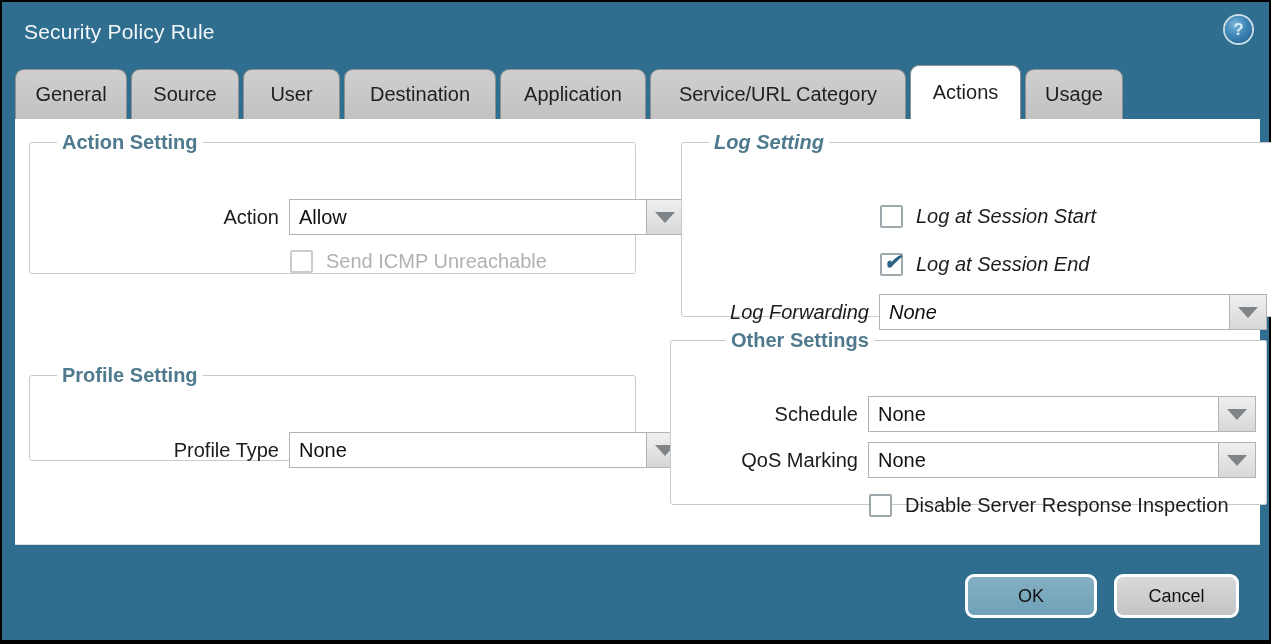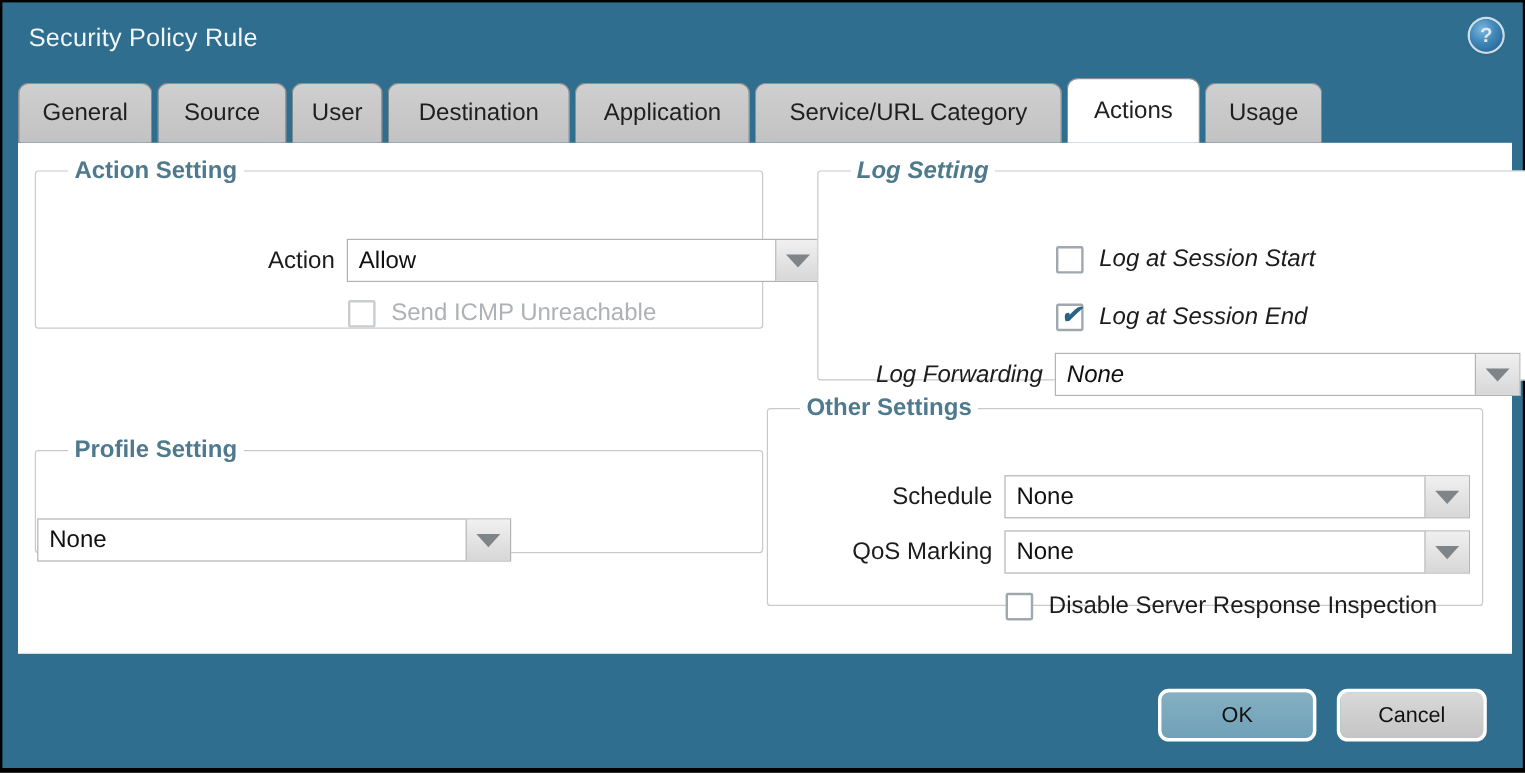--- a/index.html
+++ b/index.html
@@ -34,21 +34,21 @@
   }
   .tab {
     box-sizing:border-box; height:50px;
     background:linear-gradient(#cfcfcf,#c2c2c2);
     border:1px solid #8f8f8f; border-bottom:none;
     border-radius:9px 9px 0 0;
     display:flex; align-items:center; justify-content:center;
     font-size:20px; color:#1f1f1f; cursor:pointer; white-space:nowrap;
   }
   .tab:nth-child(1){width:112px} .tab:nth-child(2){width:108px}
-  .tab:nth-child(3){width:76px}  .tab:nth-child(4){width:152px}
+  .tab:nth-child(3){width:97px}  .tab:nth-child(4){width:152px}
   .tab:nth-child(5){width:146px} .tab:nth-child(6){width:256px}
   .tab:nth-child(7){width:111px} .tab:nth-child(8){width:98px}
   .tab.active {
     background:#fff; height:54px; border-color:#8f8f8f;
   }
   
   .content {
     position:absolute; left:13px; top:117px; width:1245px; height:425px;
     background:#fff; z-index:1;
     box-shadow:0 1px 0 #d8dde0;
@@ -57,21 +57,21 @@
     position:absolute; box-sizing:border-box; margin:0; padding:0;
     border:1px solid #c9c9c9; border-radius:3px; background:#fff;
   }
   fieldset.group legend {
     font-weight:bold; color:#4f7a8e; font-size:20px;
     padding:0 5px; margin-left:27px; line-height:22px;
   }
   #fs-action  { left:14px;  top:12px;  width:607px; height:143px; }
   #fs-profile { left:14px;  top:245px; width:607px; height:97px;  }
   #fs-log     { left:666px; top:12px;  width:597px; height:186px;font-style:italic; }
-  #fs-other   { left:624px; top:210px; width:597px; height:176px; }
+  #fs-other   { left:655px; top:210px; width:597px; height:176px;padding-left:28px; }
 
   .fr { position:absolute; left:1px; display:flex; align-items:center; }
   .lbl { text-align:right; padding-right:10px; font-size:20px; color:#1c1c1c; white-space:nowrap; box-sizing:border-box; }
   .lbl.w-left  { flex:0 0 258px; }
   .lbl.w-right { flex:0 0 196px; }
 
   
   .combo {
     box-sizing:border-box; height:36px; background:#fff;
     border:1px solid #b3b3b3; display:flex; align-items:stretch;
@@ -165,20 +165,21 @@
       </div>
       <div class="check-row disabled" style="left:260px; top:97px;">
         <span class="checkbox"></span>
         <span class="check-label">Send ICMP Unreachable</span>
       </div>
     </fieldset>
 
     <fieldset class="group" id="fs-profile">
       <legend>Profile Setting</legend>
       <div class="fr" style="top:46px;">
+        <span class="lbl w-left">Profile Type</span>
         <div class="combo w335">
           <span class="combo-text">None</span>
           <span class="combo-btn">
               <span class="tri"></span>
             </span>
         </div>
       </div>
     </fieldset>
 
     <fieldset class="group" id="fs-log">

